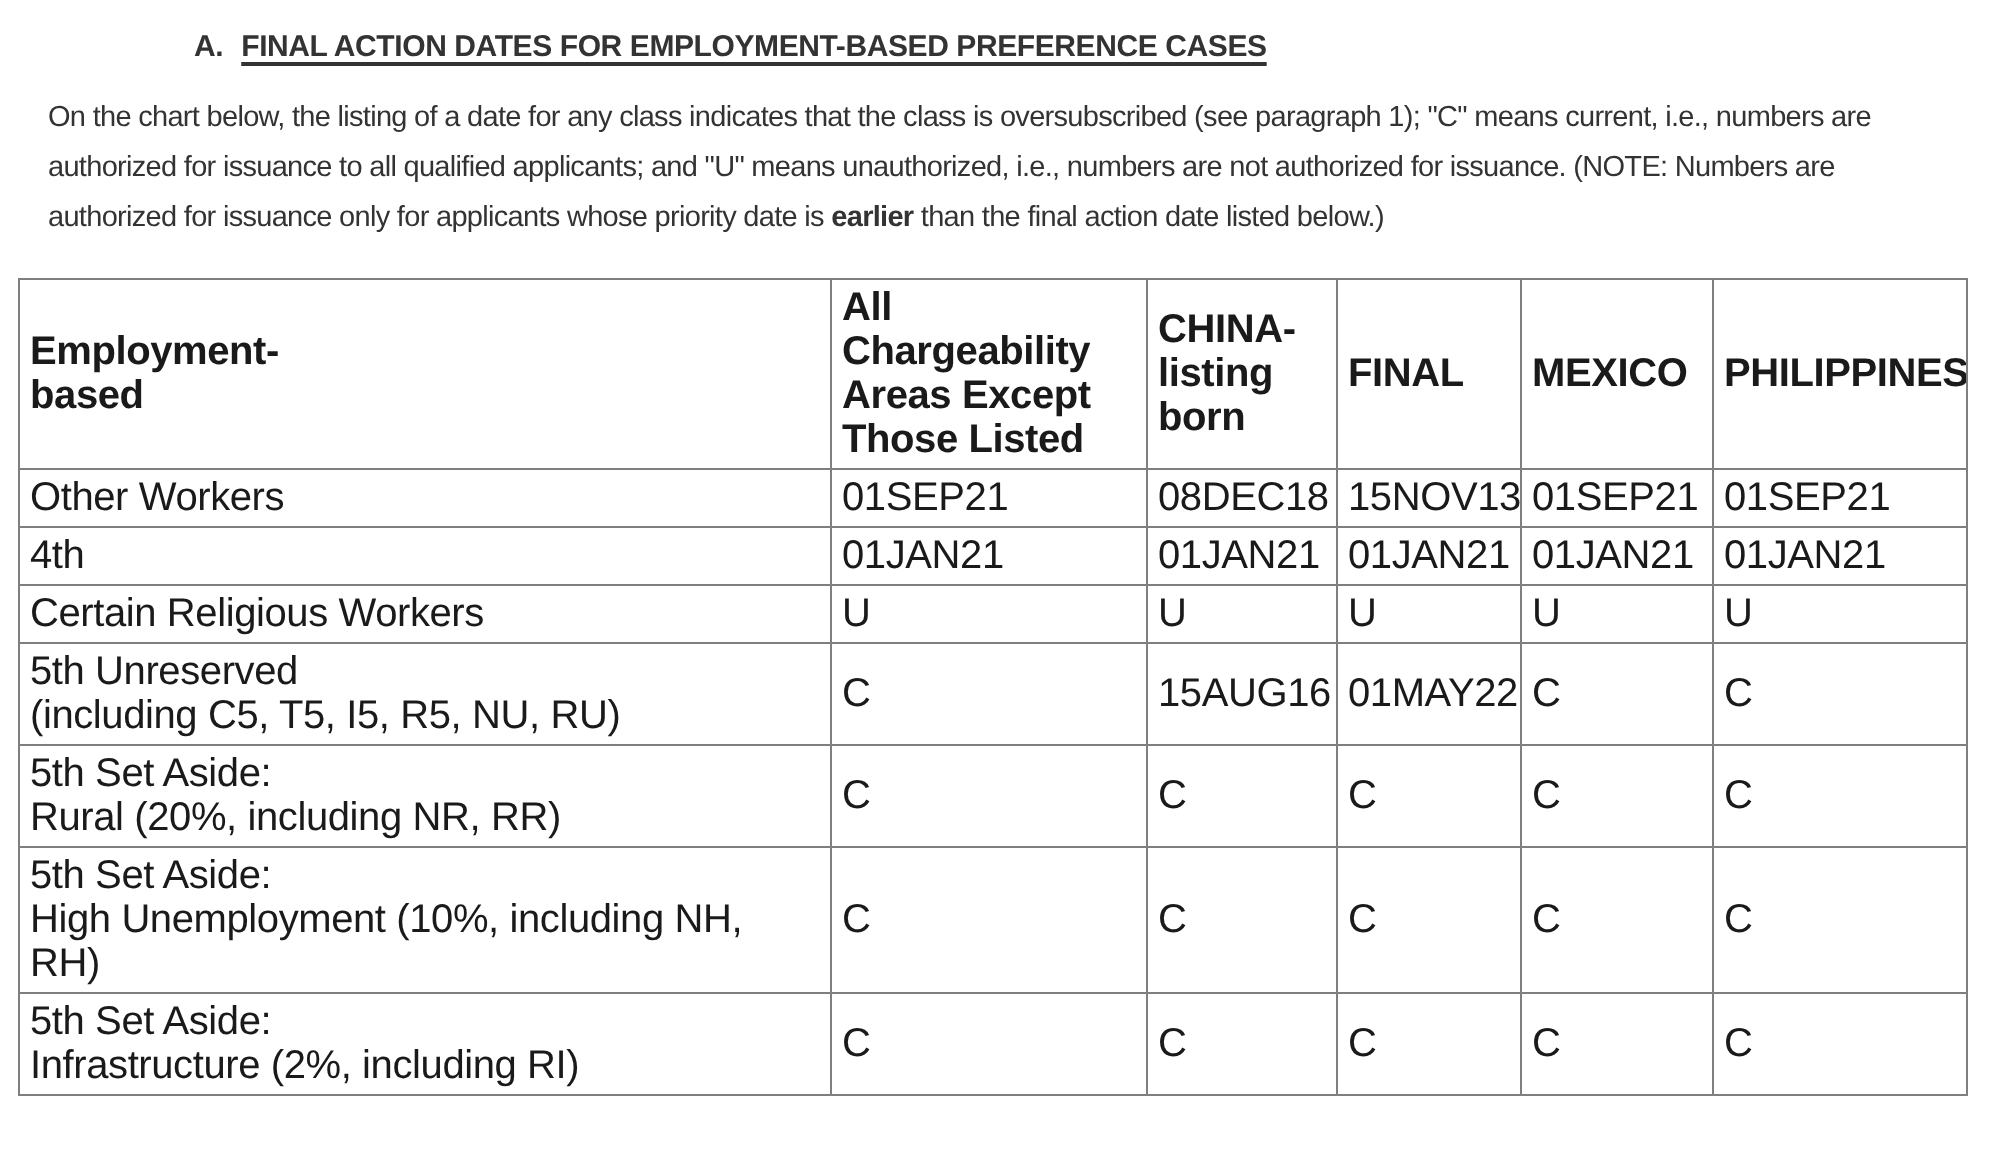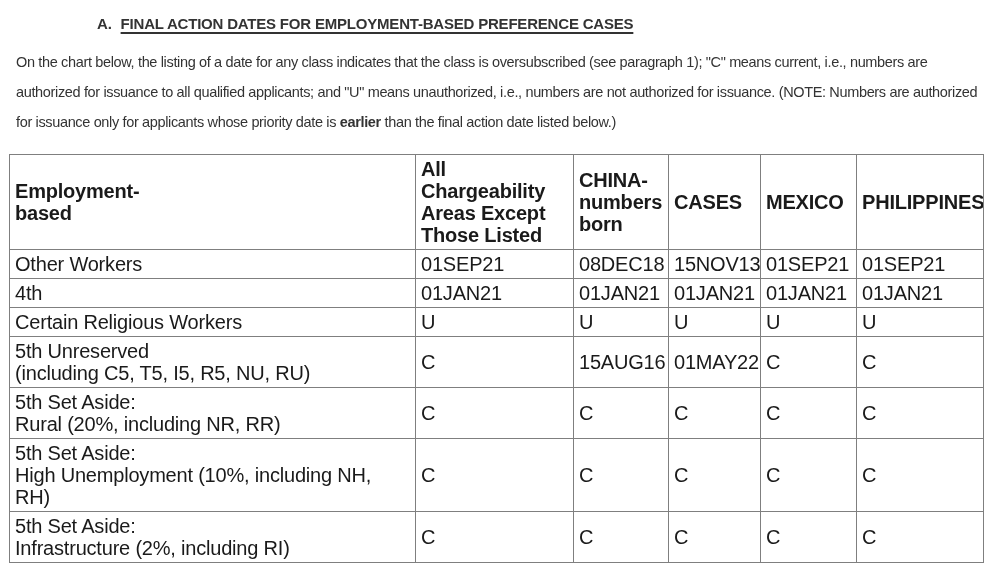--- a/index.html
+++ b/index.html
@@ -21,23 +21,23 @@
     white-space: nowrap;
   }
   .title-prefix { margin-right: 9px; }
   .title-text {
     text-decoration: underline;
     text-decoration-thickness: 2px;
     text-underline-offset: 3px;
   }
 
   .intro {
-    margin: 15px 16px 0 16px;
+    margin: 15px 16px 0 24px;
     font-size: 14.5px;
-    line-height: 30px;
+    line-height: 25px;
     letter-spacing: -0.35px;
     color: #333333;
   }
   .intro .bold { font-weight: bold; }
 
   table.fad {
     margin: 17px 0 0 9px;
     border-collapse: collapse;
     table-layout: fixed;
     width: 974px;
@@ -84,23 +84,23 @@
         <col class="c6">
     </colgroup>
     <thead>
       <tr>
         <th>Employment-
 based</th>
         <th>All Chargeability
 Areas Except
 Those Listed</th>
         <th>CHINA-
-numbers
+listing
 born</th>
-        <th>CASES</th>
+        <th>FINAL</th>
         <th>MEXICO</th>
         <th>PHILIPPINES</th>
       </tr>
     </thead>
     <tbody>
       <tr>
         <td>Other Workers</td>
         <td>01SEP21</td>
         <td>08DEC18</td>
         <td>15NOV13</td>

